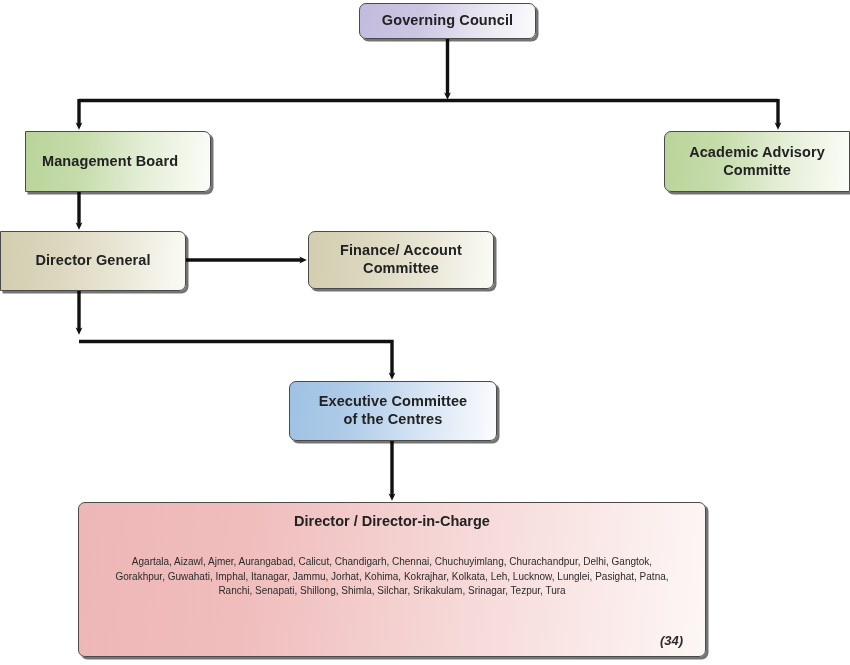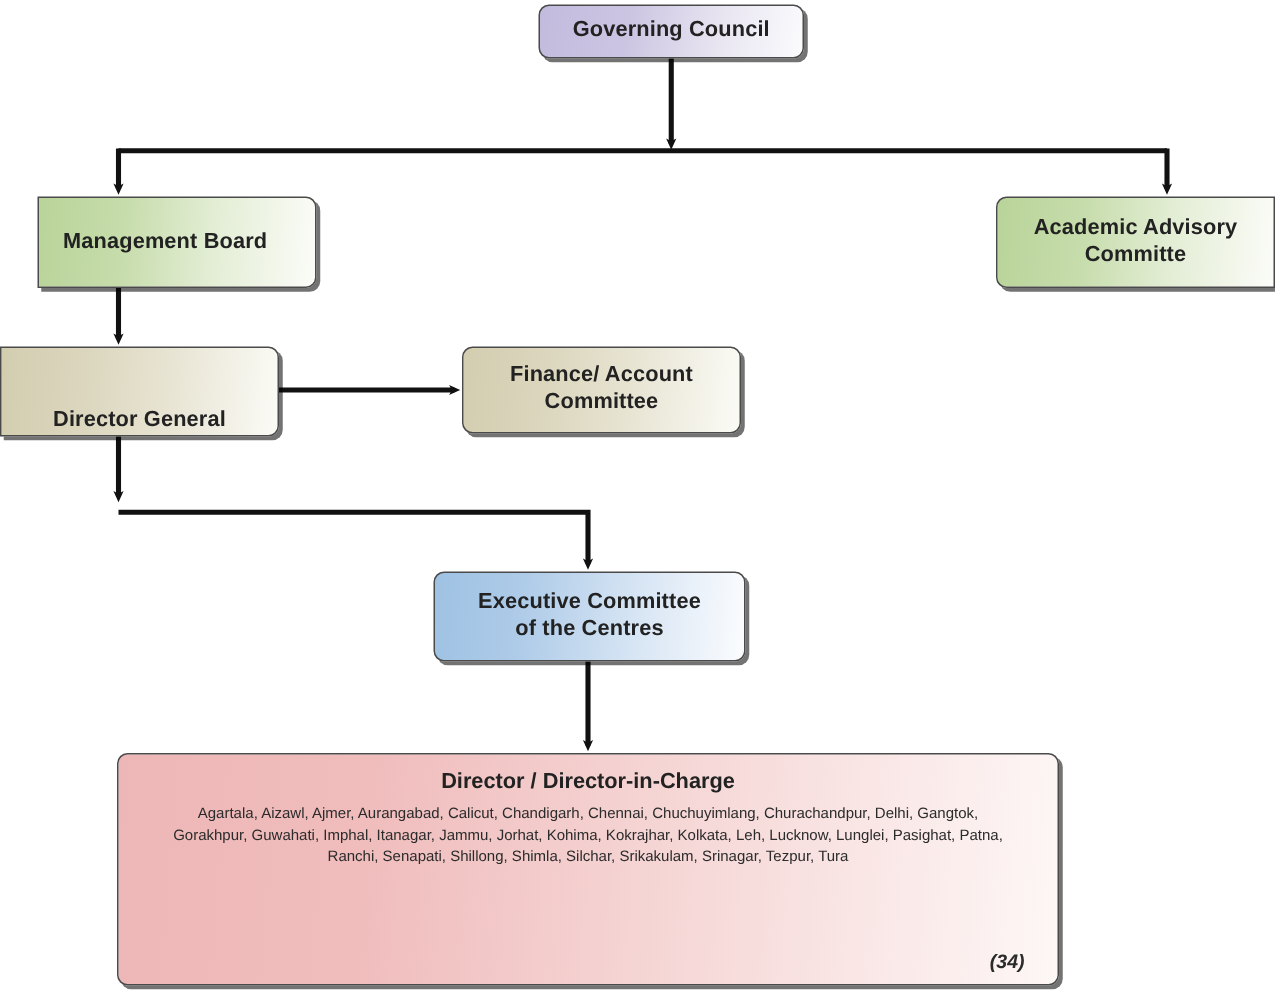--- a/index.html
+++ b/index.html
@@ -70,42 +70,41 @@
   #node-management-board .node-label { text-align: left; padding-left: 16px; }
   #node-academic-advisory {
     left: 664px; top: 131px; width: 186px; height: 61px;
     background: linear-gradient(95deg, #b9d49a 0%, #c6dcab 30%, #e4eed6 64%, #fbfcf8 100%);
     border-radius: 7px 0 0 7px;
   }
   #node-director-general {
     left: 0px; top: 231px; width: 186px; height: 60px;
     background: linear-gradient(95deg, #d3cdb0 0%, #dbd6bd 30%, #e8e5d4 62%, #fbfbf6 100%);
     border-radius: 0 7px 7px 0;
-    align-items: flex-end;
   }
   #node-finance-account {
     left: 308px; top: 231px; width: 186px; height: 58px;
     background: linear-gradient(95deg, #d3cdb0 0%, #dbd6bd 30%, #e8e5d4 62%, #fbfbf6 100%);
   }
   #node-executive-committee {
     left: 289px; top: 381px; width: 208px; height: 60px;
     background: linear-gradient(95deg, #9fc2e3 0%, #aecbe8 28%, #d4e3f3 62%, #fbfcfe 100%);
   }
   #node-directors {
     left: 78px; top: 502px; width: 628px; height: 155px;
     background: linear-gradient(95deg, #eeb7b7 0%, #f0bcbc 26%, #f5d6d5 58%, #fdf7f6 100%);
     display: block;
     padding: 10px 14px 0 14px;
   }
   #node-directors .directors-title {
     font-weight: bold;
     font-size: 14.5px;
     text-align: center;
     color: #222222;
-    margin-bottom: 7px;
+    margin-bottom: 26px;
   }
   #node-directors .directors-list {
     font-size: 10px;
     line-height: 1.45;
     text-align: center;
     color: #2b2b2b;
     padding: 0 18px;
   }
   #node-directors .directors-count {
     position: absolute;

